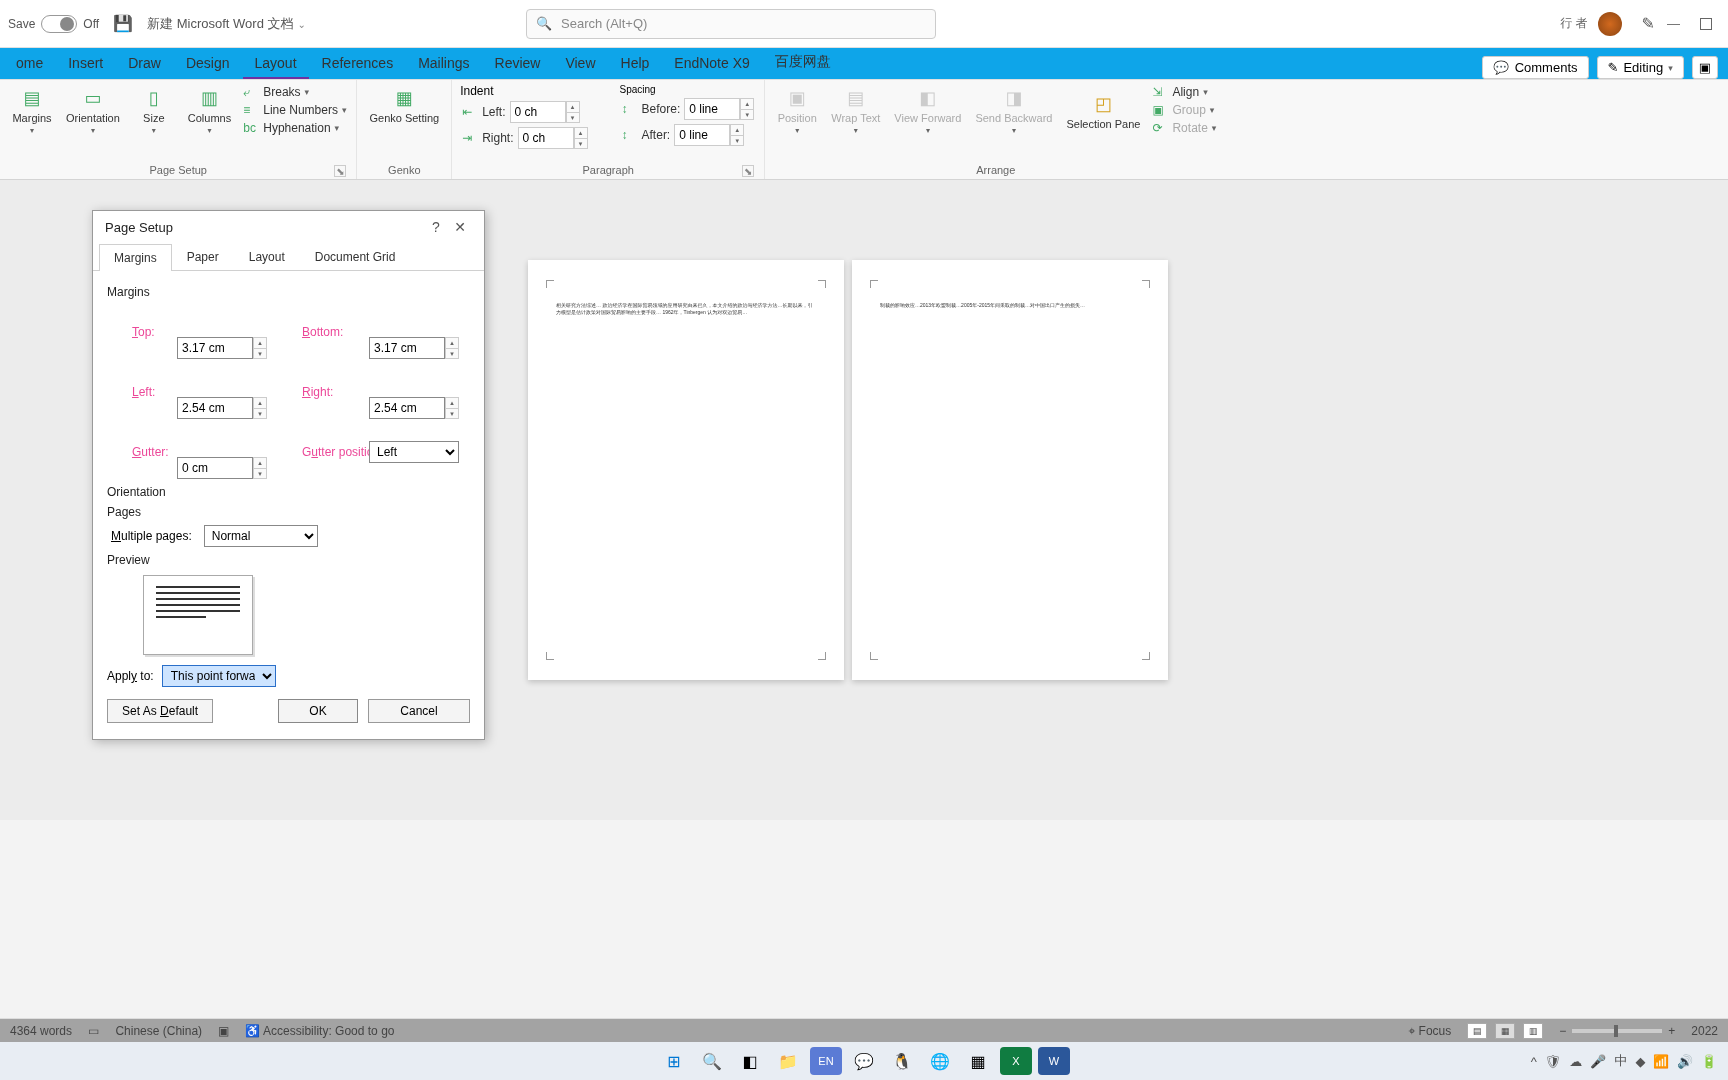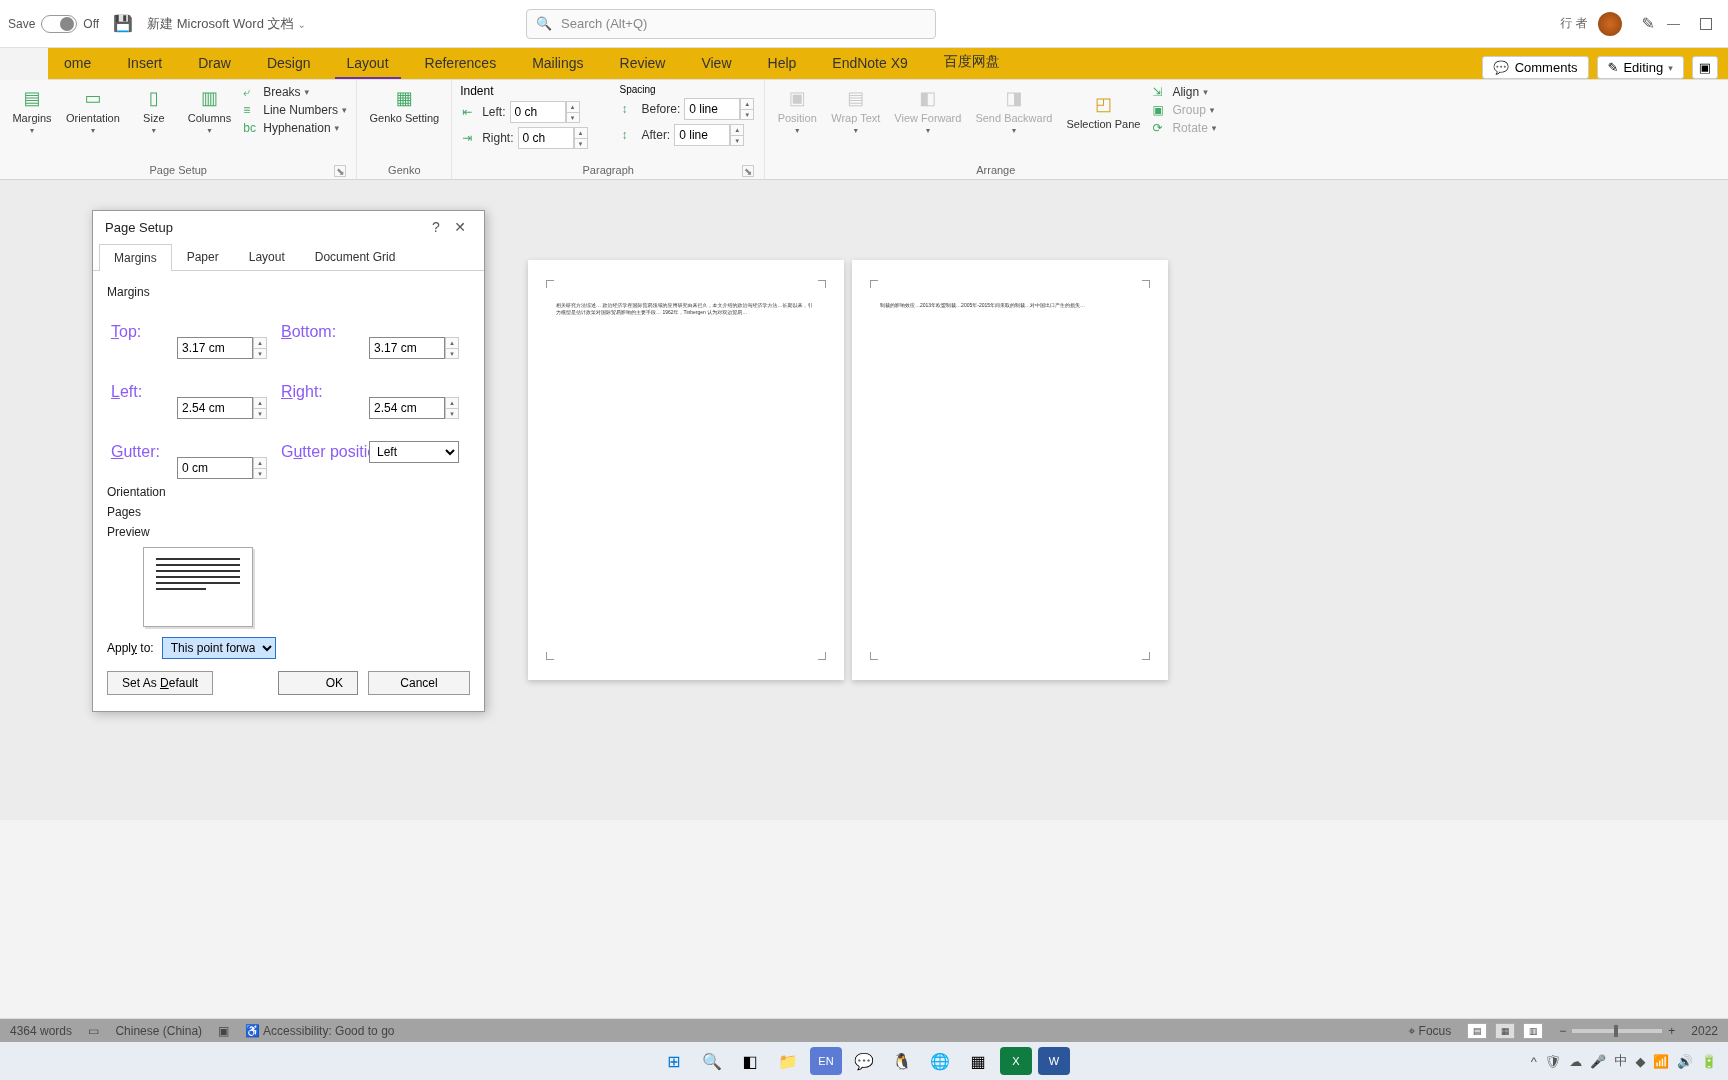--- a/index.html
+++ b/index.html
@@ -15,21 +15,21 @@
 .doc-title-caret { color: #888; font-size: 10px; margin-left: 4px; }
 .search-box { margin-left: 220px; width: 410px; height: 30px; border: 1px solid #ccc; border-radius: 4px; display: flex; align-items: center; padding: 0 10px; color: #888; font-size: 13px; gap: 8px; background:#fafafa;}
 .title-spacer { flex: 1; }
 .user-area { display: flex; align-items: center; gap: 10px; font-size: 12px; color: #666; margin-right: 20px; }
 .avatar { width: 24px; height: 24px; border-radius: 50%; background: radial-gradient(circle,#d2691e,#8b4513); }
 .pen-icon { font-size: 16px; color: #555; }
 .win-min { color: #666; font-size: 13px; margin: 0 12px; }
 .win-max { width: 12px; height: 12px; border: 1px solid #666; display:inline-block; margin:0 8px;}
 
 
-.ribbon-tabs { height: 32px; background: #eab308; display: flex; align-items: flex-end; padding: 0 4px; gap: 12px; border-bottom: 1px solid #e0e0e0; margin-left: 48px; }
+.ribbon-tabs { height: 32px; background: #0ea5e9; display: flex; align-items: flex-end; padding: 0 4px; gap: 1px; border-bottom: 1px solid #e0e0e0; }
 .tab { padding: 6px 12px; font-size: 14px; color: #333; cursor: pointer; border-bottom: 2px solid transparent;}
 .tab.active { border-bottom: 2px solid #7030a0; font-weight: 400; }
 .ribbon-right { margin-left: auto; display: flex; gap: 8px; align-items:center; padding-right:6px;}
 .btn-outline { border: 1px solid #ccc; border-radius: 3px; padding: 3px 10px; font-size: 13px; display: flex; align-items: center; gap: 5px; background:#fff;}
 .caret { font-size: 9px; color: #666; }
 
 
 .ribbon { height: 100px; background: #f8f8f8; border-bottom: 1px solid #d4d4d4; display: flex; }
 .rgroup { border-right: 1px solid #e5e5e5; padding: 4px 8px 2px; display: flex; flex-direction: column; justify-content: space-between; }
 .rgroup-label { text-align: center; font-size: 11px; color: #666; height: 14px; display:flex; align-items:center; justify-content:center; position:relative;}
@@ -67,42 +67,42 @@
 .dialog { position: absolute; left: 92px; top: 210px; width: 393px; background: #fff; border: 1px solid #999; box-shadow: 2px 2px 10px rgba(0,0,0,.25); z-index: 100; font-size: 12px; }
 .dlg-title { height: 32px; display: flex; align-items: center; padding: 0 12px; font-size: 13px; color: #222; }
 .dlg-title-spacer { flex: 1; }
 .dlg-help, .dlg-close { width: 24px; text-align: center; font-size: 14px; color: #555; cursor:pointer;}
 .dlg-tabs { display: flex; border-bottom: 1px solid #d0d0d0; padding-left: 6px; }
 .dlg-tab { padding: 6px 14px; font-size: 12px; color: #333; border: 1px solid transparent; border-bottom: none; cursor:pointer;}
 .dlg-tab.active { border-color: #d0d0d0; background: #fff; position: relative; top: 1px; }
 .dlg-body { padding: 8px 14px 12px; }
 .section-label { font-size: 12px; color: #222; margin: 6px 0 6px 0; }
 .field-grid { display: grid; grid-template-columns: 58px 96px 80px 96px; gap: 6px 8px; align-items: center; margin-left: 4px;}
-.field-grid label { font-size: 16px; color: #8b5cf6; }
+.field-grid label { font-size: 12px; color: #ec4899; margin-left: 21px; }
 .underline { text-decoration: underline; }
 .dlg-input { height: 22px; border: 1px solid #888; padding: 0 4px; font-size: 12px; width: 76px; }
 .spin-wrap { display: flex; margin-top: 32px; }
 .spin-wrap .spin span{height:11px;}
 .dlg-select { height: 22px; border: 1px solid #888; font-size: 12px; width: 90px; padding:0 3px; background:#fff;}
 .orient-row { display: flex; gap: 18px; margin: 6px 0 6px 4px; }
 .orient-btn { width: 58px; height: 48px; border: 1px solid #bbb; display: flex; align-items: center; justify-content: center; background:#fff;}
 .orient-btn.selected { border: 2px solid #2a6fc9; }
 .orient-page { background: #fff; border: 1px solid #999; box-shadow: 1px 1px 0 #ccc inset; }
 .orient-page.port { width: 22px; height: 30px; }
 .orient-page.land { width: 30px; height: 22px; }
 .orient-label { text-align: center; font-size: 11px; margin-top: 2px; }
 .pages-row { display:flex; align-items:center; gap:12px; margin:4px 0 4px 4px;}
 .preview-box { width: 110px; height: 80px; border: 1px solid #aaa; margin: 8px 0 10px 36px; padding: 10px 12px; background: #fff; display:flex; flex-direction:column; gap:4px; box-shadow: 2px 2px 0 #ddd;}
 .preview-line { height: 2px; background: #333; }
 .apply-row { display:flex; align-items:center; gap:8px; margin:6px 0 12px 0;}
 .apply-select { border:1px solid #2a6fc9; height:22px; width:114px; font-size:12px; padding:0 4px; background:#cde4ff; color:#000;}
 .dlg-footer { display: flex; gap: 10px; padding: 0 0 4px; align-items:center;}
 .dlg-btn { height: 24px; border: 1px solid #999; background: #f4f4f4; font-size: 12px; padding: 0 14px; cursor:pointer;}
 .dlg-footer .spacer{flex:1;}
-.dlg-btn.primary { border: 1px solid #888; width:80px;text-align:right;}
+.dlg-btn.primary { border: 1px solid #888; width:80px;}
 .dlg-btn.default { width:102px;}
 
 
 .status-bar { position: absolute; bottom: 38px; left: 0; right: 0; height: 24px; background: #a3a3a3; border-top:1px solid #ddd; display: flex; align-items: center; padding: 0 10px; font-size: 12px; color: #444; gap: 16px; }
 .status-bar .sep { flex:1;}
 .view-btns { display:flex; gap:8px; align-items:center;}
 .view-btn { width:20px; height:16px; border:1px solid #aaa; background:#fff; font-size:9px; display:flex;align-items:center;justify-content:center;}
 .zoom { display:flex; align-items:center; gap:6px;}
 .slider { width: 90px; height:4px; background:#ccc; position:relative;}
 .slider::after { content:""; position:absolute; left:42px; top:-4px; width:4px; height:12px; background:#666;}
@@ -398,20 +398,24 @@
             <span>▾</span>
           </div>
         </div>
       <label style="white-space:nowrap;">G<span class="underline">u</span>tter position:</label>
       <select class="dlg-select"><option>Left</option></select>
     </div>
 
     <div class="section-label">Orientation</div>
 
     <div class="section-label">Pages</div>
+    <div class="pages-row">
+      <label><span class="underline">M</span>ultiple pages:</label>
+      <select class="dlg-select" style="width:114px;"><option>Normal</option></select>
+    </div>
 
     <div class="section-label">Preview</div>
     <div class="preview-box">
       <div class="preview-line"></div>
         <div class="preview-line"></div>
         <div class="preview-line"></div>
       <div class="preview-line"></div>
         <div class="preview-line"></div>
         <div class="preview-line" style="width:60%;"></div>
     </div>

